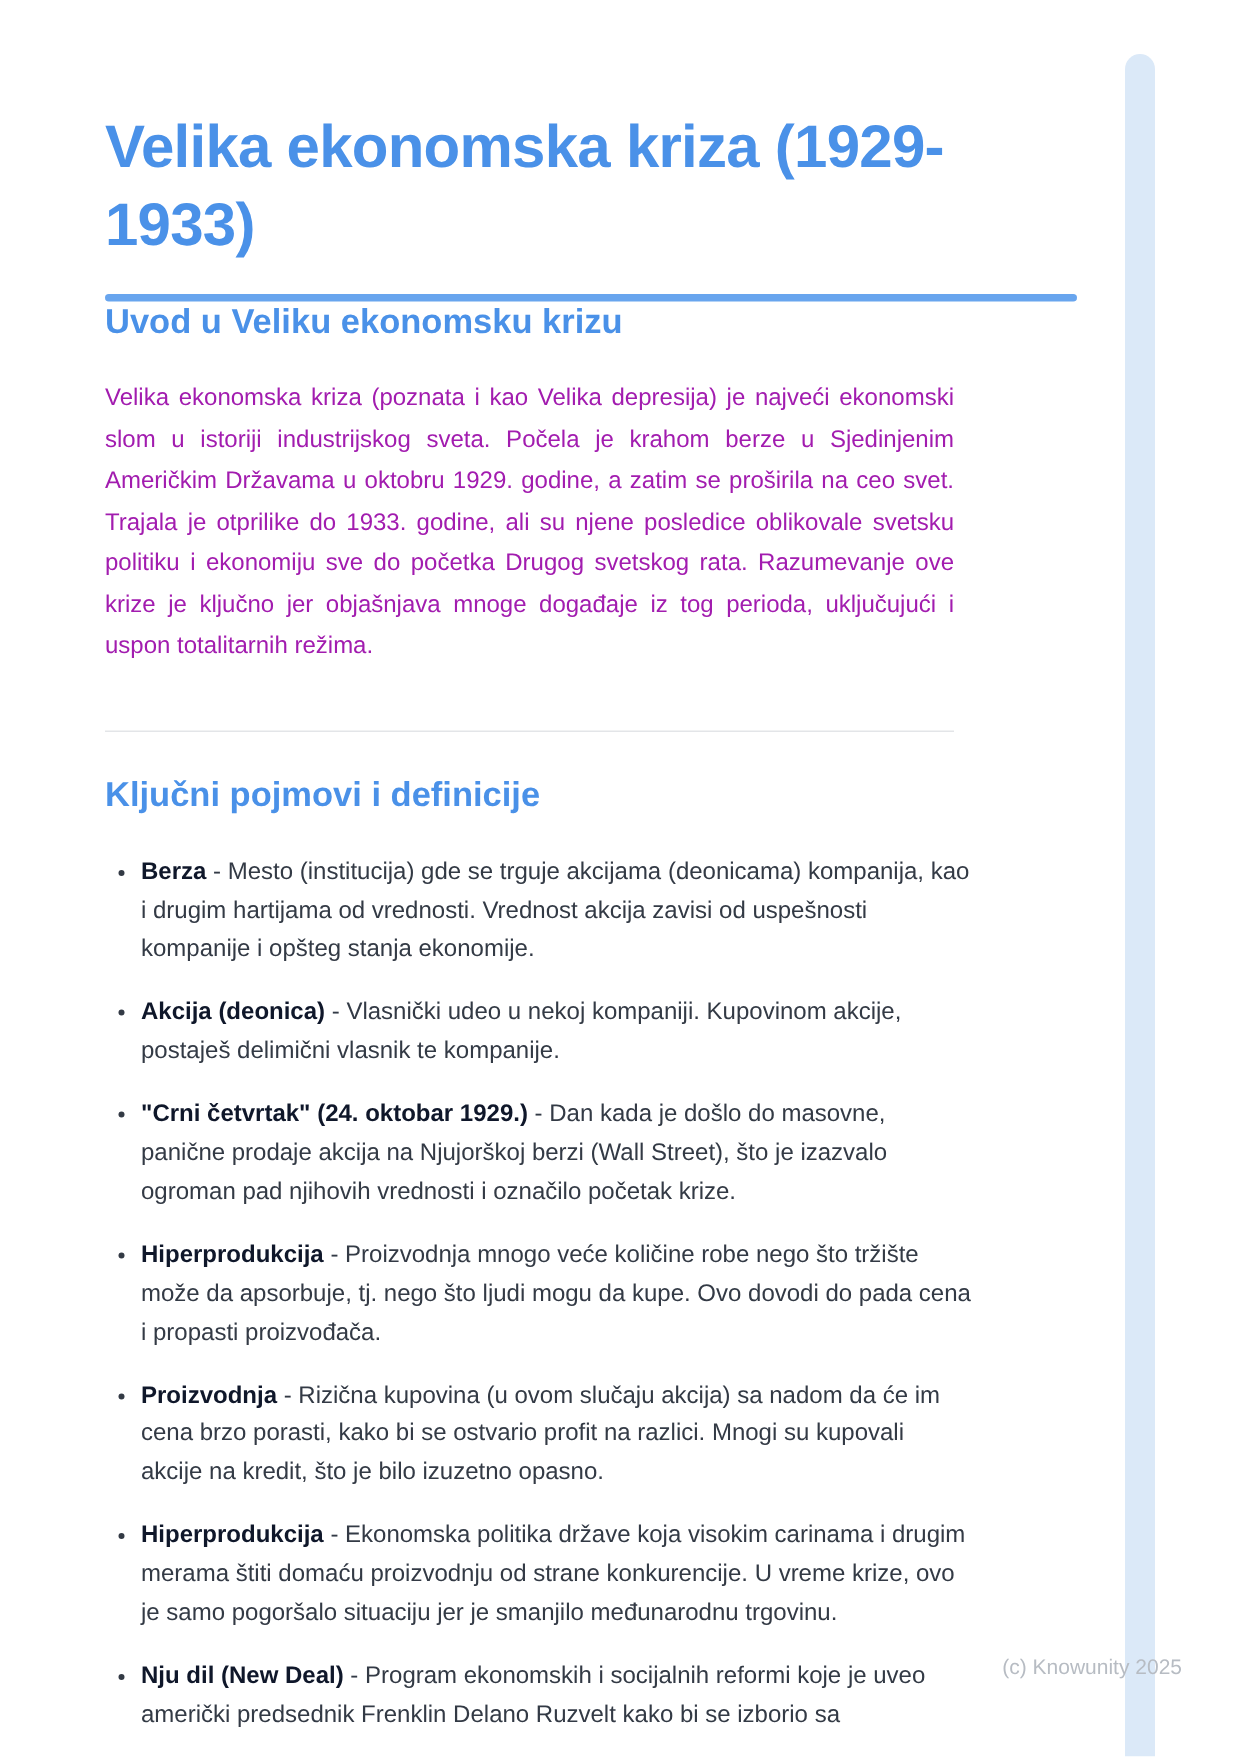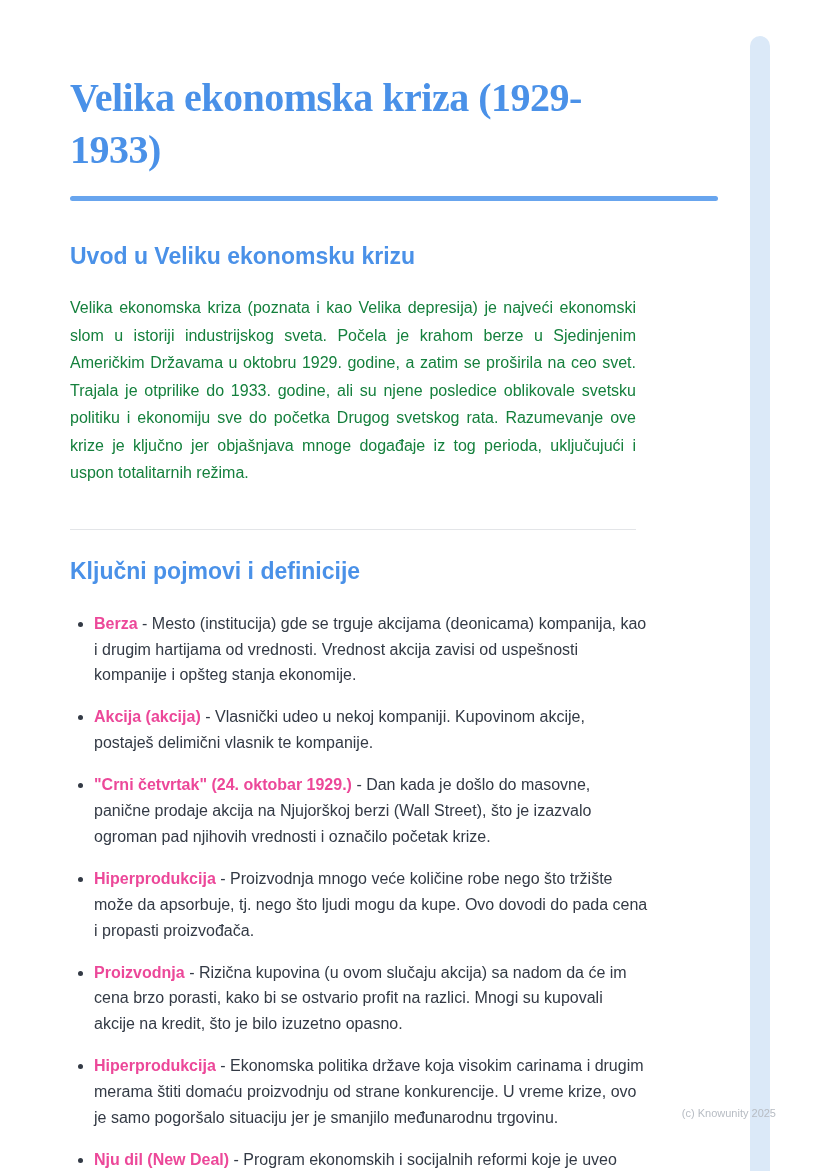--- a/index.html
+++ b/index.html
@@ -17,42 +17,41 @@
     width: 828px; height: 1171px;
     padding: 72px 0 0 70px;
   }
   .page-title {
     width: 600px;
     font-size: 40px;
     font-weight: bold;
     letter-spacing: -0.5px;
     line-height: 1.3;
     color: var(--accent, #4a91e8);
-    font-family: Liberation Serif, serif;
   }
   .title-rule {
     width: 648px;
     height: 5px;
     border-radius: 3px;
     background: var(--rule, #68a5ee);
     margin-top: 20px;
   }
   .section-heading {
     font-size: 23px;
     font-weight: bold;
     color: var(--accent, #4a91e8);
   }
-  .section-intro .section-heading { margin-top: 42px; }
+  .section-intro .section-heading { }
   .intro-paragraph {
     margin-top: 24px;
     width: 566px;
     font-size: 16px;
     line-height: 1.72;
     text-align: justify;
-    color: #15803d;
+    color: #a21caf;
   }
   .section-divider {
     border: none;
     border-top: 1px solid #e3e5e8;
     width: 566px;
     margin: 42px 0 0 0;
   }
   .section-terms .section-heading { margin-top: 28px; }
   .term-list {
     margin-top: 26px;
@@ -61,27 +60,27 @@
     list-style: disc;
   }
   .term-list li {
     font-size: 16px;
     line-height: 1.62;
     margin-bottom: 16px;
     color: #333a45;
   }
   .term-label {
     font-weight: bold;
-    color: #ec4899;
+    color: #0f172a;
   }
   .footer-credit {
     position: absolute;
-    right: 52px;
+    right: 40px;
     bottom: 52px;
-    font-size: 11px;
+    font-size: 14px;
     color: #b7bcc3;
   }
   .scroll-strip {
     position: absolute;
     top: 36px;
     right: 58px;
     width: 20px;
     height: 1135px;
     border-radius: 10px 10px 0 0;
     background: var(--strip, #dbe9f8);
@@ -103,21 +102,21 @@
   <hr class="section-divider">
 
   <div class="section-terms">
     <h2 class="section-heading">Ključni pojmovi i definicije</h2>
     <ul class="term-list">
       <li>
         <span class="term-label">Berza</span>
         <span>- Mesto (institucija) gde se trguje akcijama (deonicama) kompanija, kao i drugim hartijama od vrednosti. Vrednost akcija zavisi od uspešnosti kompanije i opšteg stanja ekonomije.</span>
       </li>
       <li>
-        <span class="term-label">Akcija (akcija)</span>
+        <span class="term-label">Akcija (deonica)</span>
         <span>- Vlasnički udeo u nekoj kompaniji. Kupovinom akcije, postaješ delimični vlasnik te kompanije.</span>
       </li>
       <li>
         <span class="term-label">"Crni četvrtak" (24. oktobar 1929.)</span>
         <span>- Dan kada je došlo do masovne, panične prodaje akcija na Njujorškoj berzi (Wall Street), što je izazvalo ogroman pad njihovih vrednosti i označilo početak krize.</span>
       </li>
       <li>
         <span class="term-label">Hiperprodukcija</span>
         <span>- Proizvodnja mnogo veće količine robe nego što tržište može da apsorbuje, tj. nego što ljudi mogu da kupe. Ovo dovodi do pada cena i propasti proizvođača.</span>
       </li>

